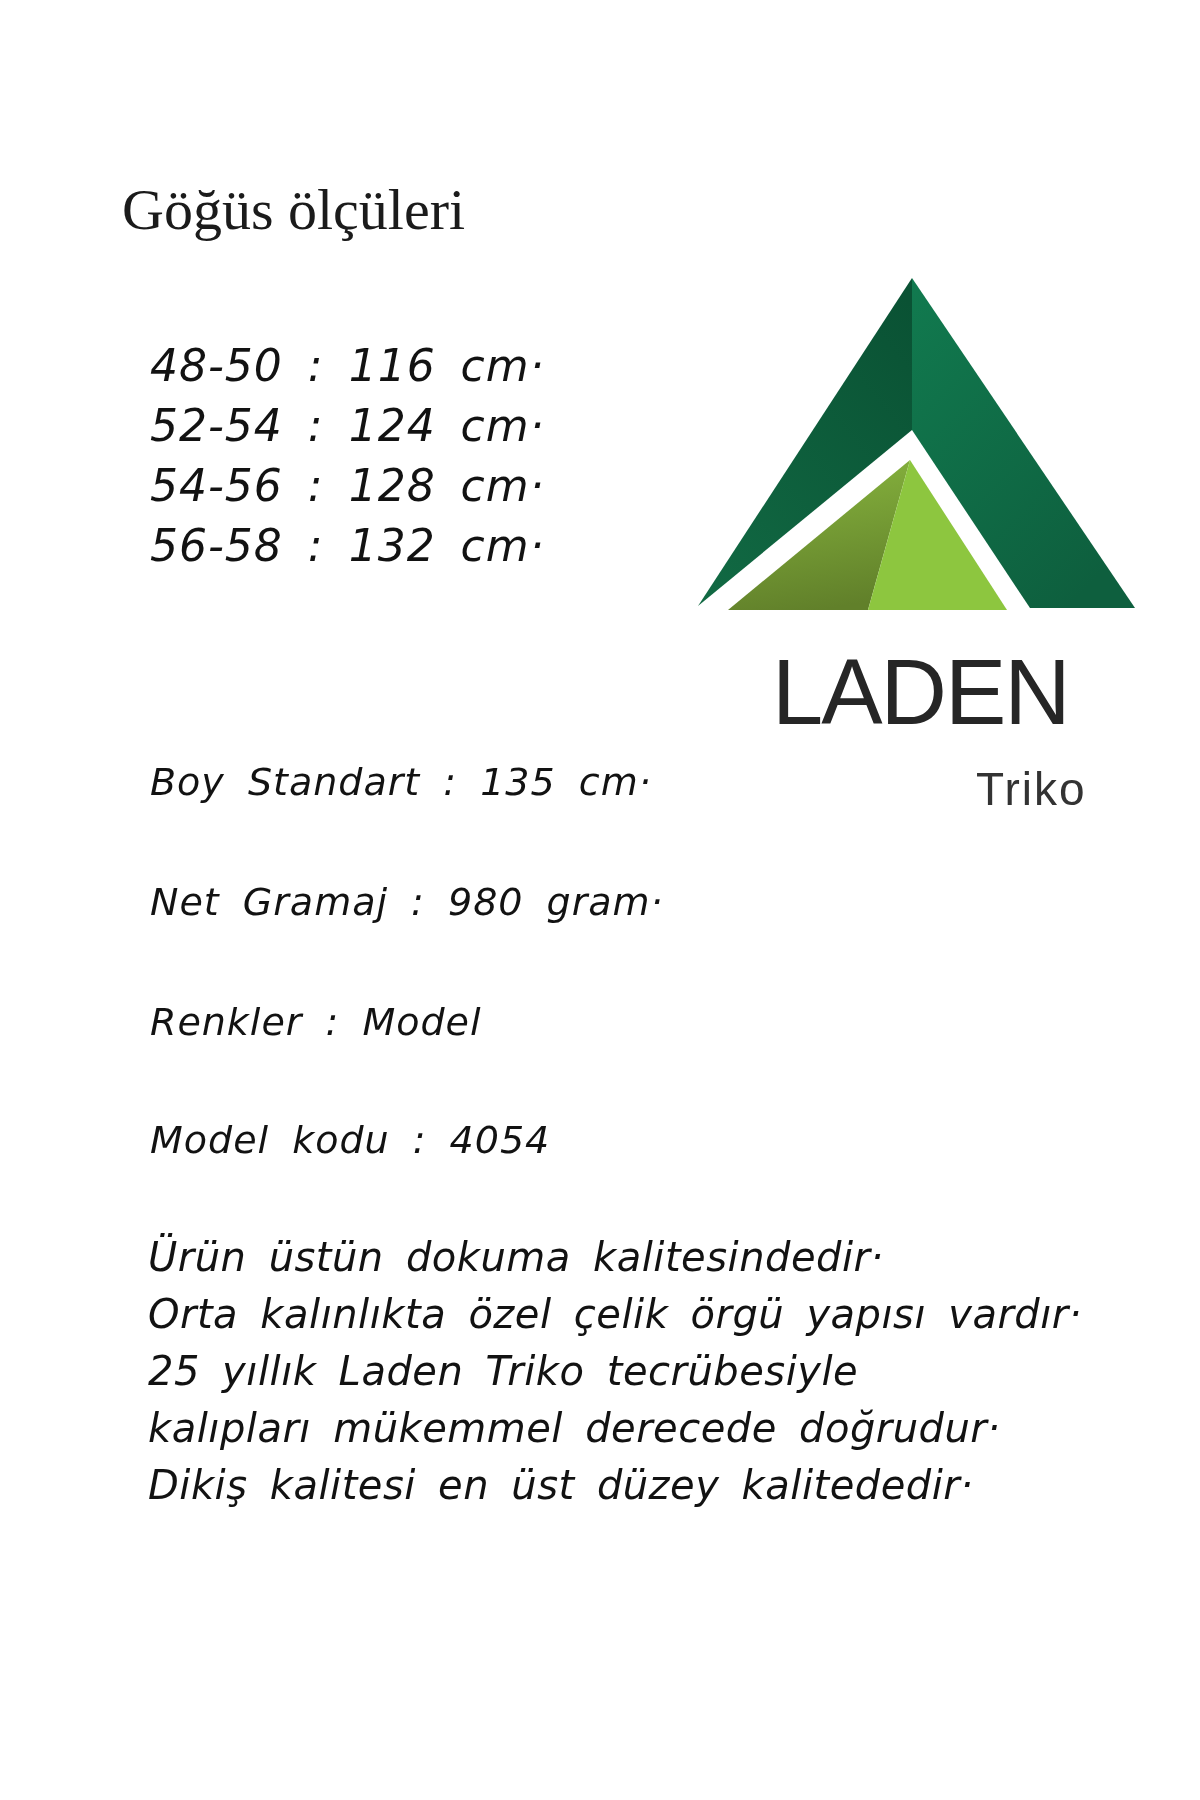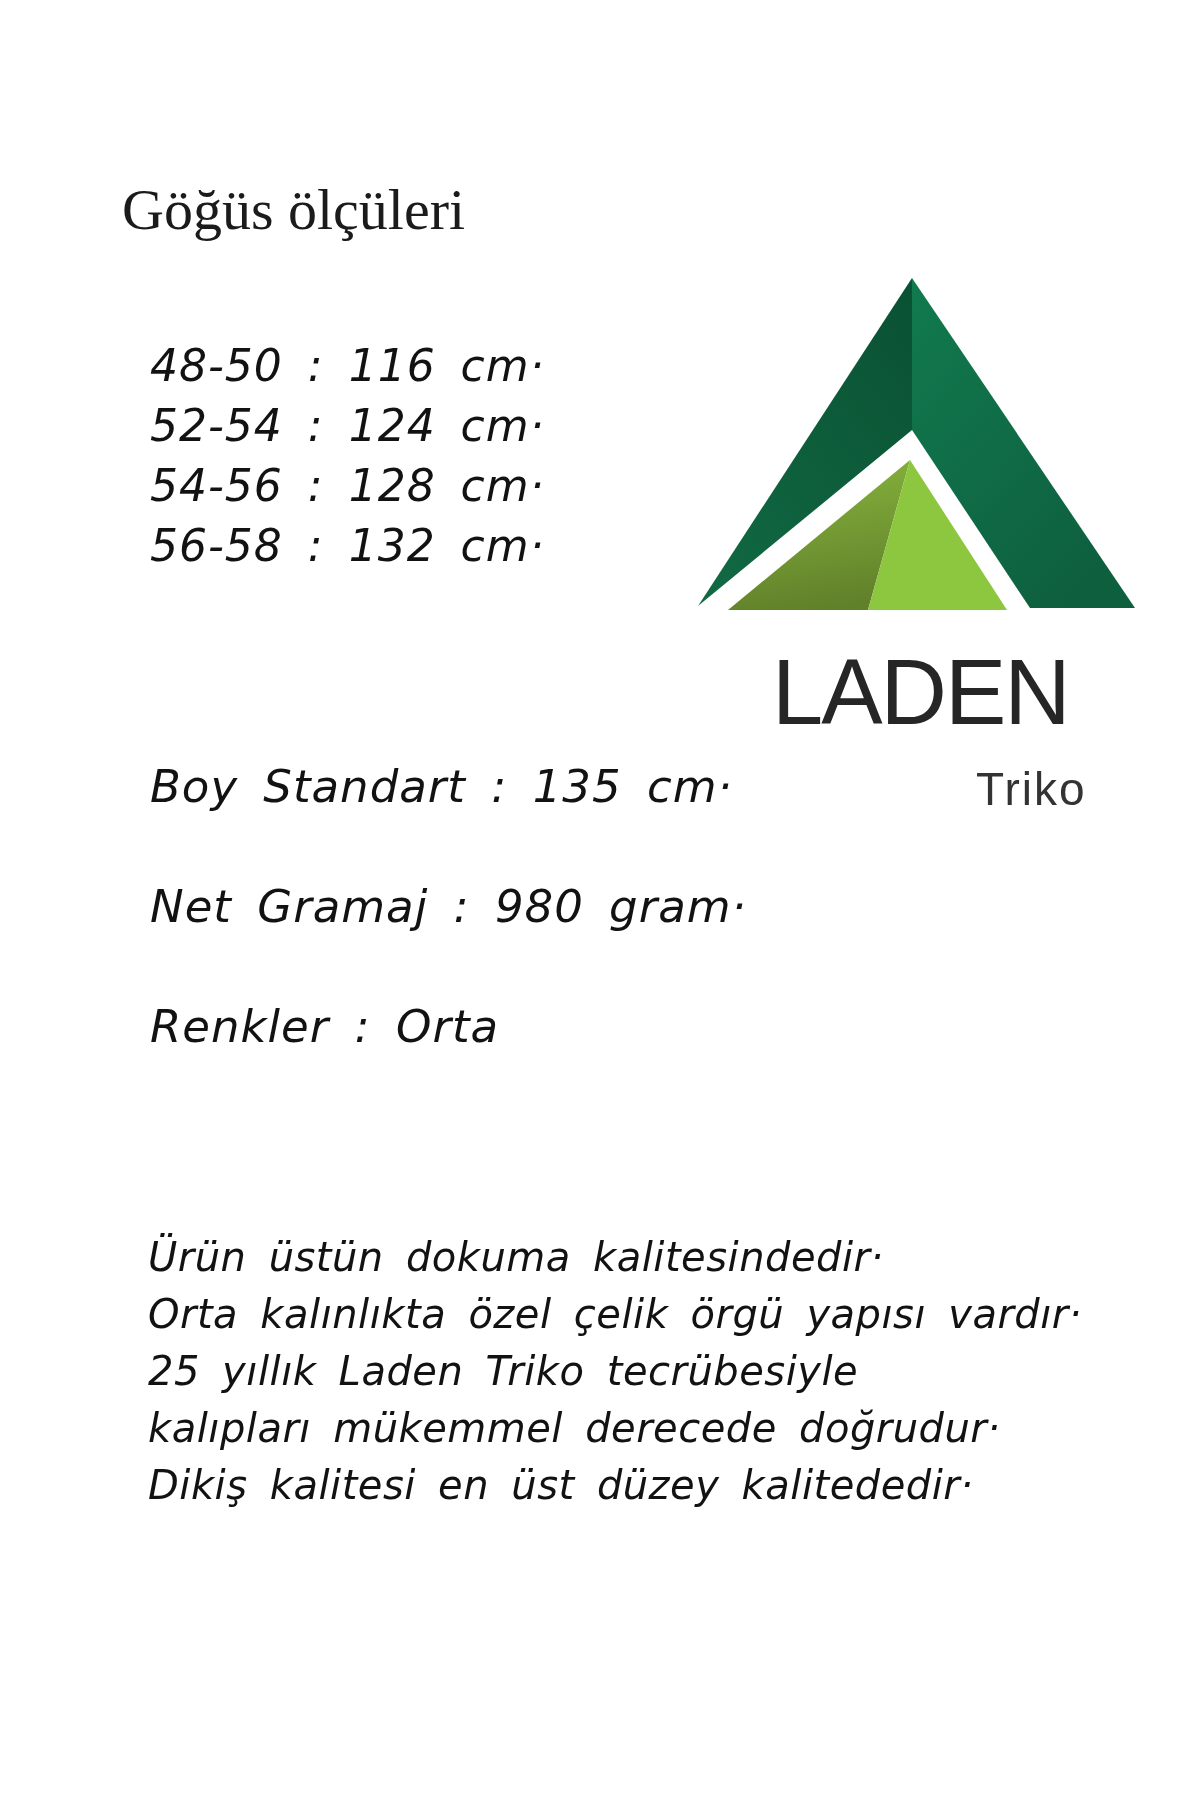--- a/index.html
+++ b/index.html
@@ -33,21 +33,21 @@
     left: 150px;
     top: 336px;
     font-size: 44px;
     line-height: 60px;
     letter-spacing: 1px;
     word-spacing: 10px;
   }
   .detail {
     position: absolute;
     left: 150px;
-    font-size: 45px;
+    font-size: 38px;
     letter-spacing: 1px;
     word-spacing: 10px;
   }
   .detail-0 { top: 760px; }
   .detail-1 { top: 880px; }
   .detail-2 { top: 1000px; }
   .detail-3 { top: 1118px; }
   .description {
     position: absolute;
     left: 148px;
@@ -120,21 +120,22 @@
     <polygon points="222,10 445,340 340,340 222,162" fill="url(#gradOuterRight)"></polygon>
     <polygon points="220,192 38,342 178,342" fill="url(#gradOliveWedge)"></polygon>
     <polygon points="220,192 178,342 317,342" fill="#8dc63f"></polygon>
   </svg>
 
   <div class="laden">LADEN</div>
   <div class="triko">Triko</div>
 
   <div class="detail detail-0 hand">Boy Standart : 135 cm·</div>
   <div class="detail detail-1 hand">Net Gramaj : 980 gram·</div>
-  <div class="detail detail-2 hand">Renkler : Orta</div>
+  <div class="detail detail-2 hand">Renkler : Model</div>
+  <div class="detail detail-3 hand">Model kodu : 4054</div>
 
   <div class="description hand">
     <div>Ürün üstün dokuma kalitesindedir·</div>
     <div>Orta kalınlıkta özel çelik örgü yapısı vardır·</div>
     <div>25 yıllık Laden Triko tecrübesiyle</div>
     <div>kalıpları mükemmel derecede doğrudur·</div>
     <div>Dikiş kalitesi en üst düzey kalitededir·</div>
   </div>
 
 </div>

